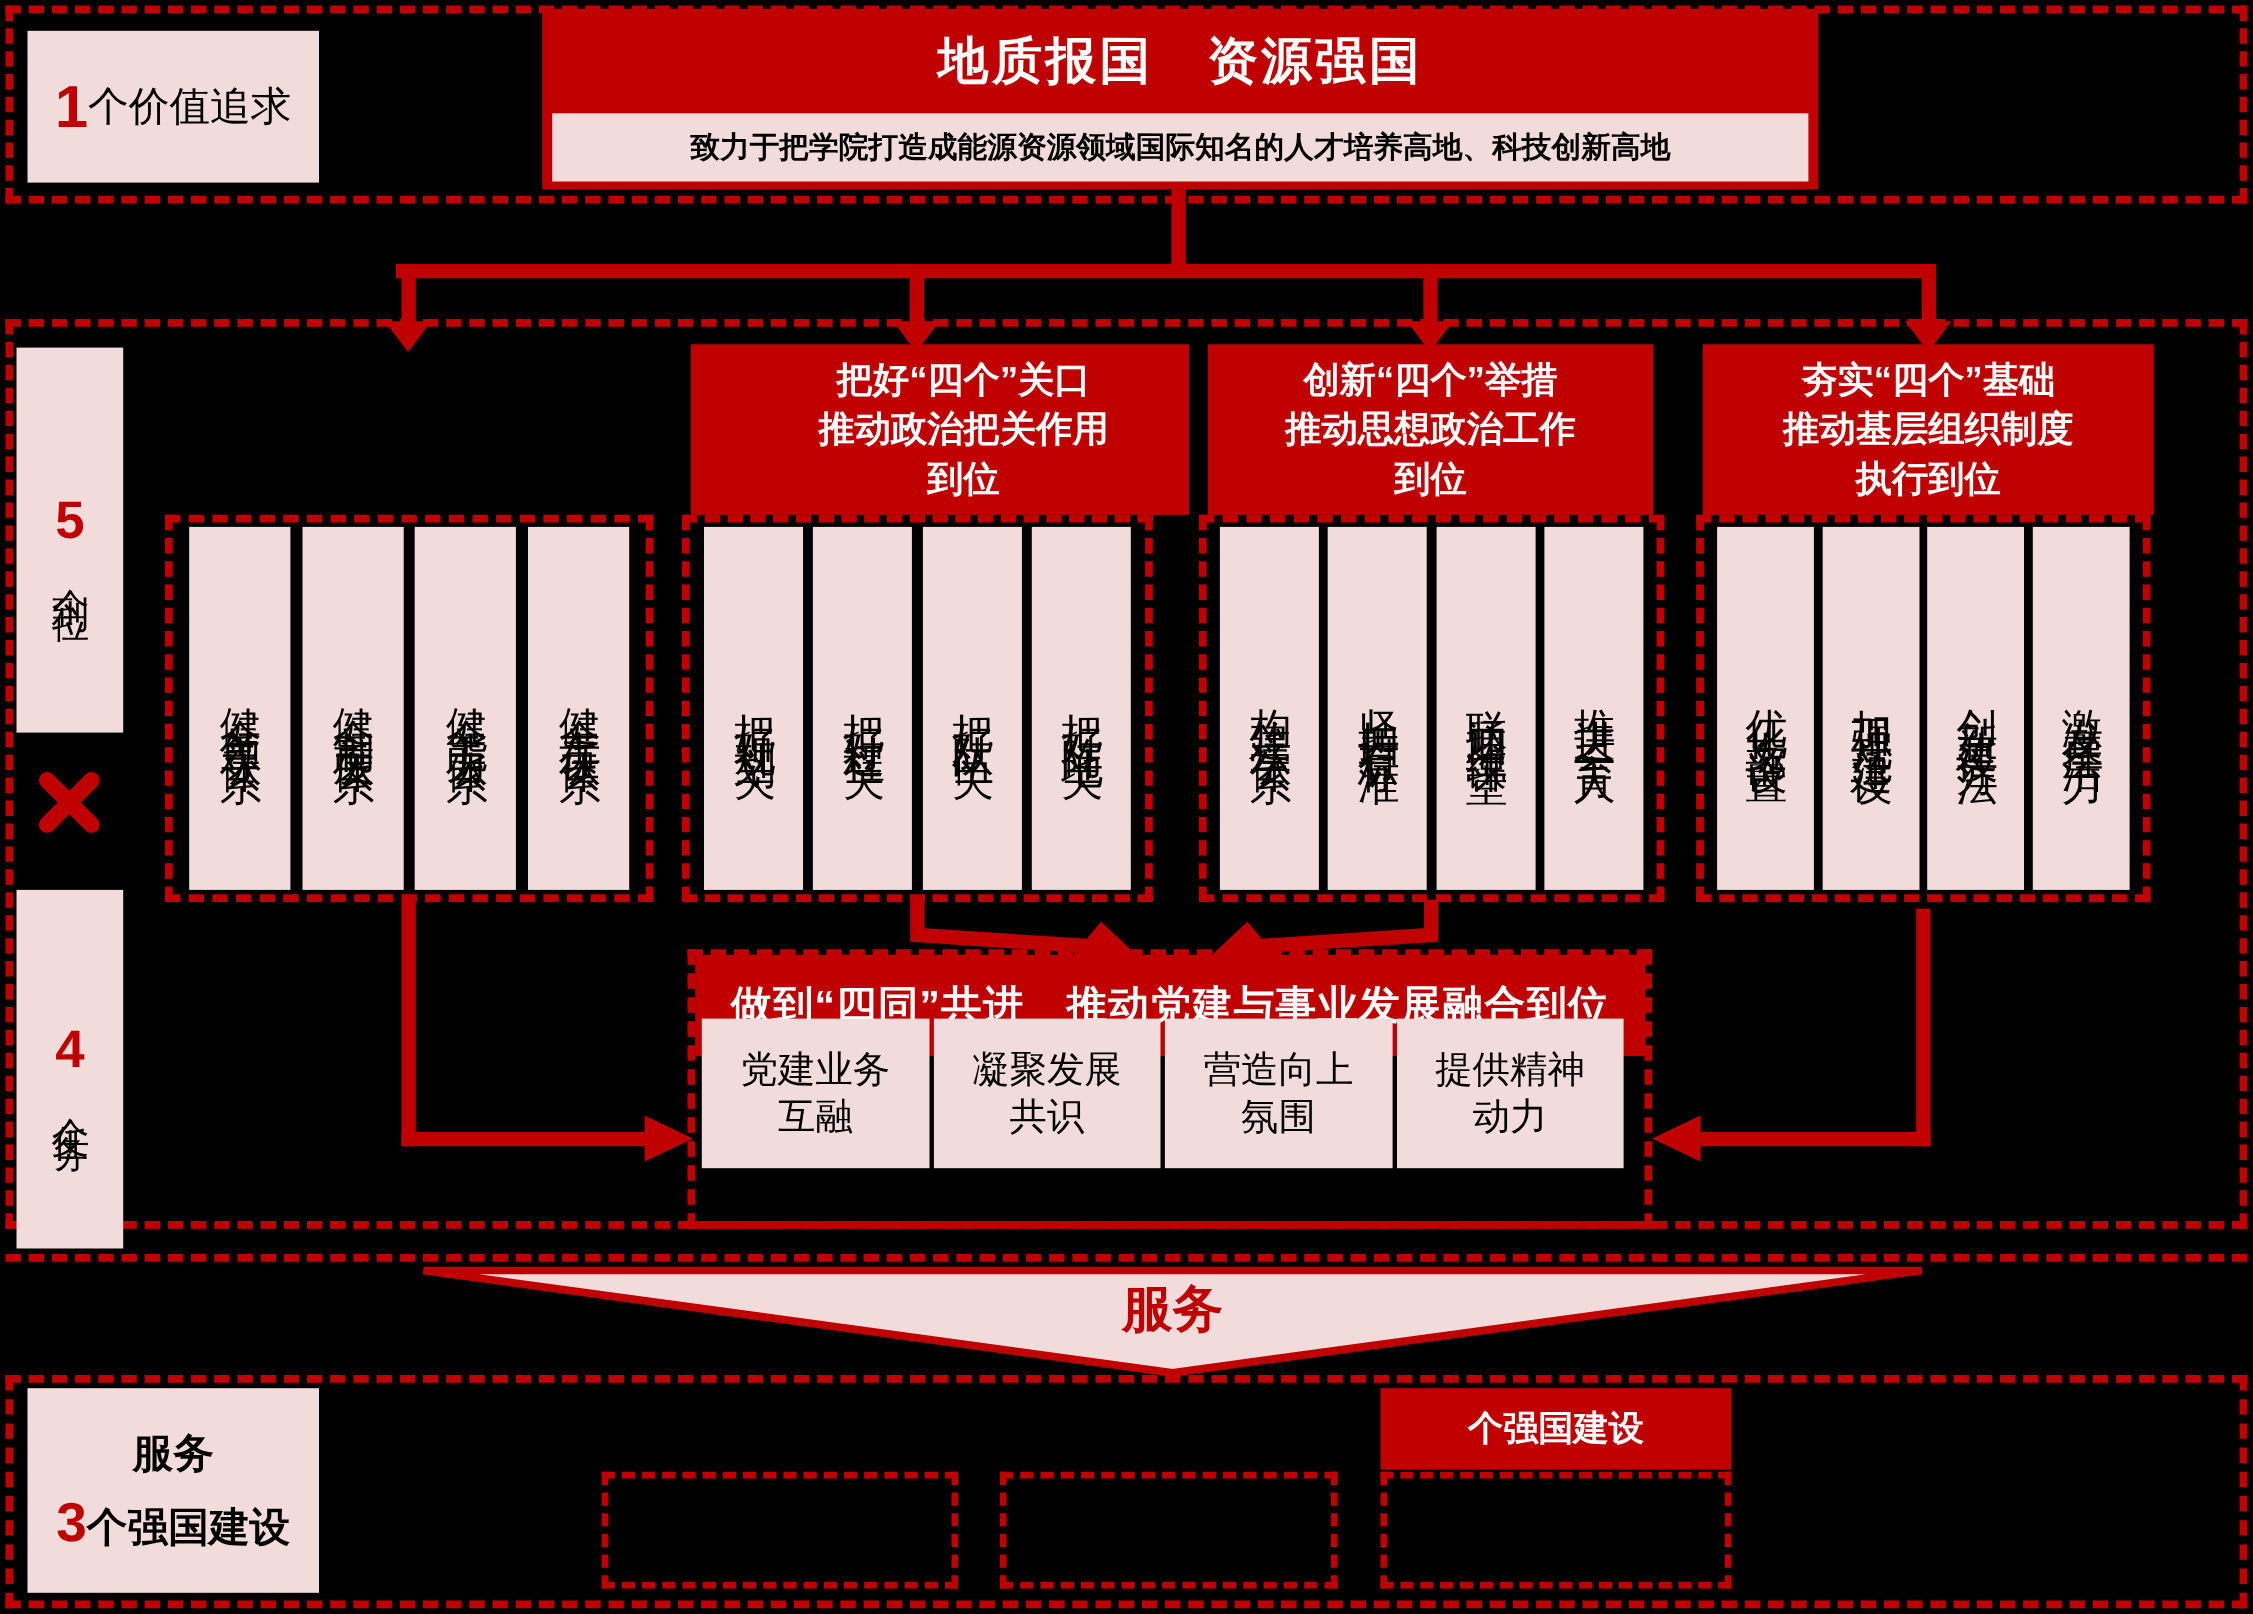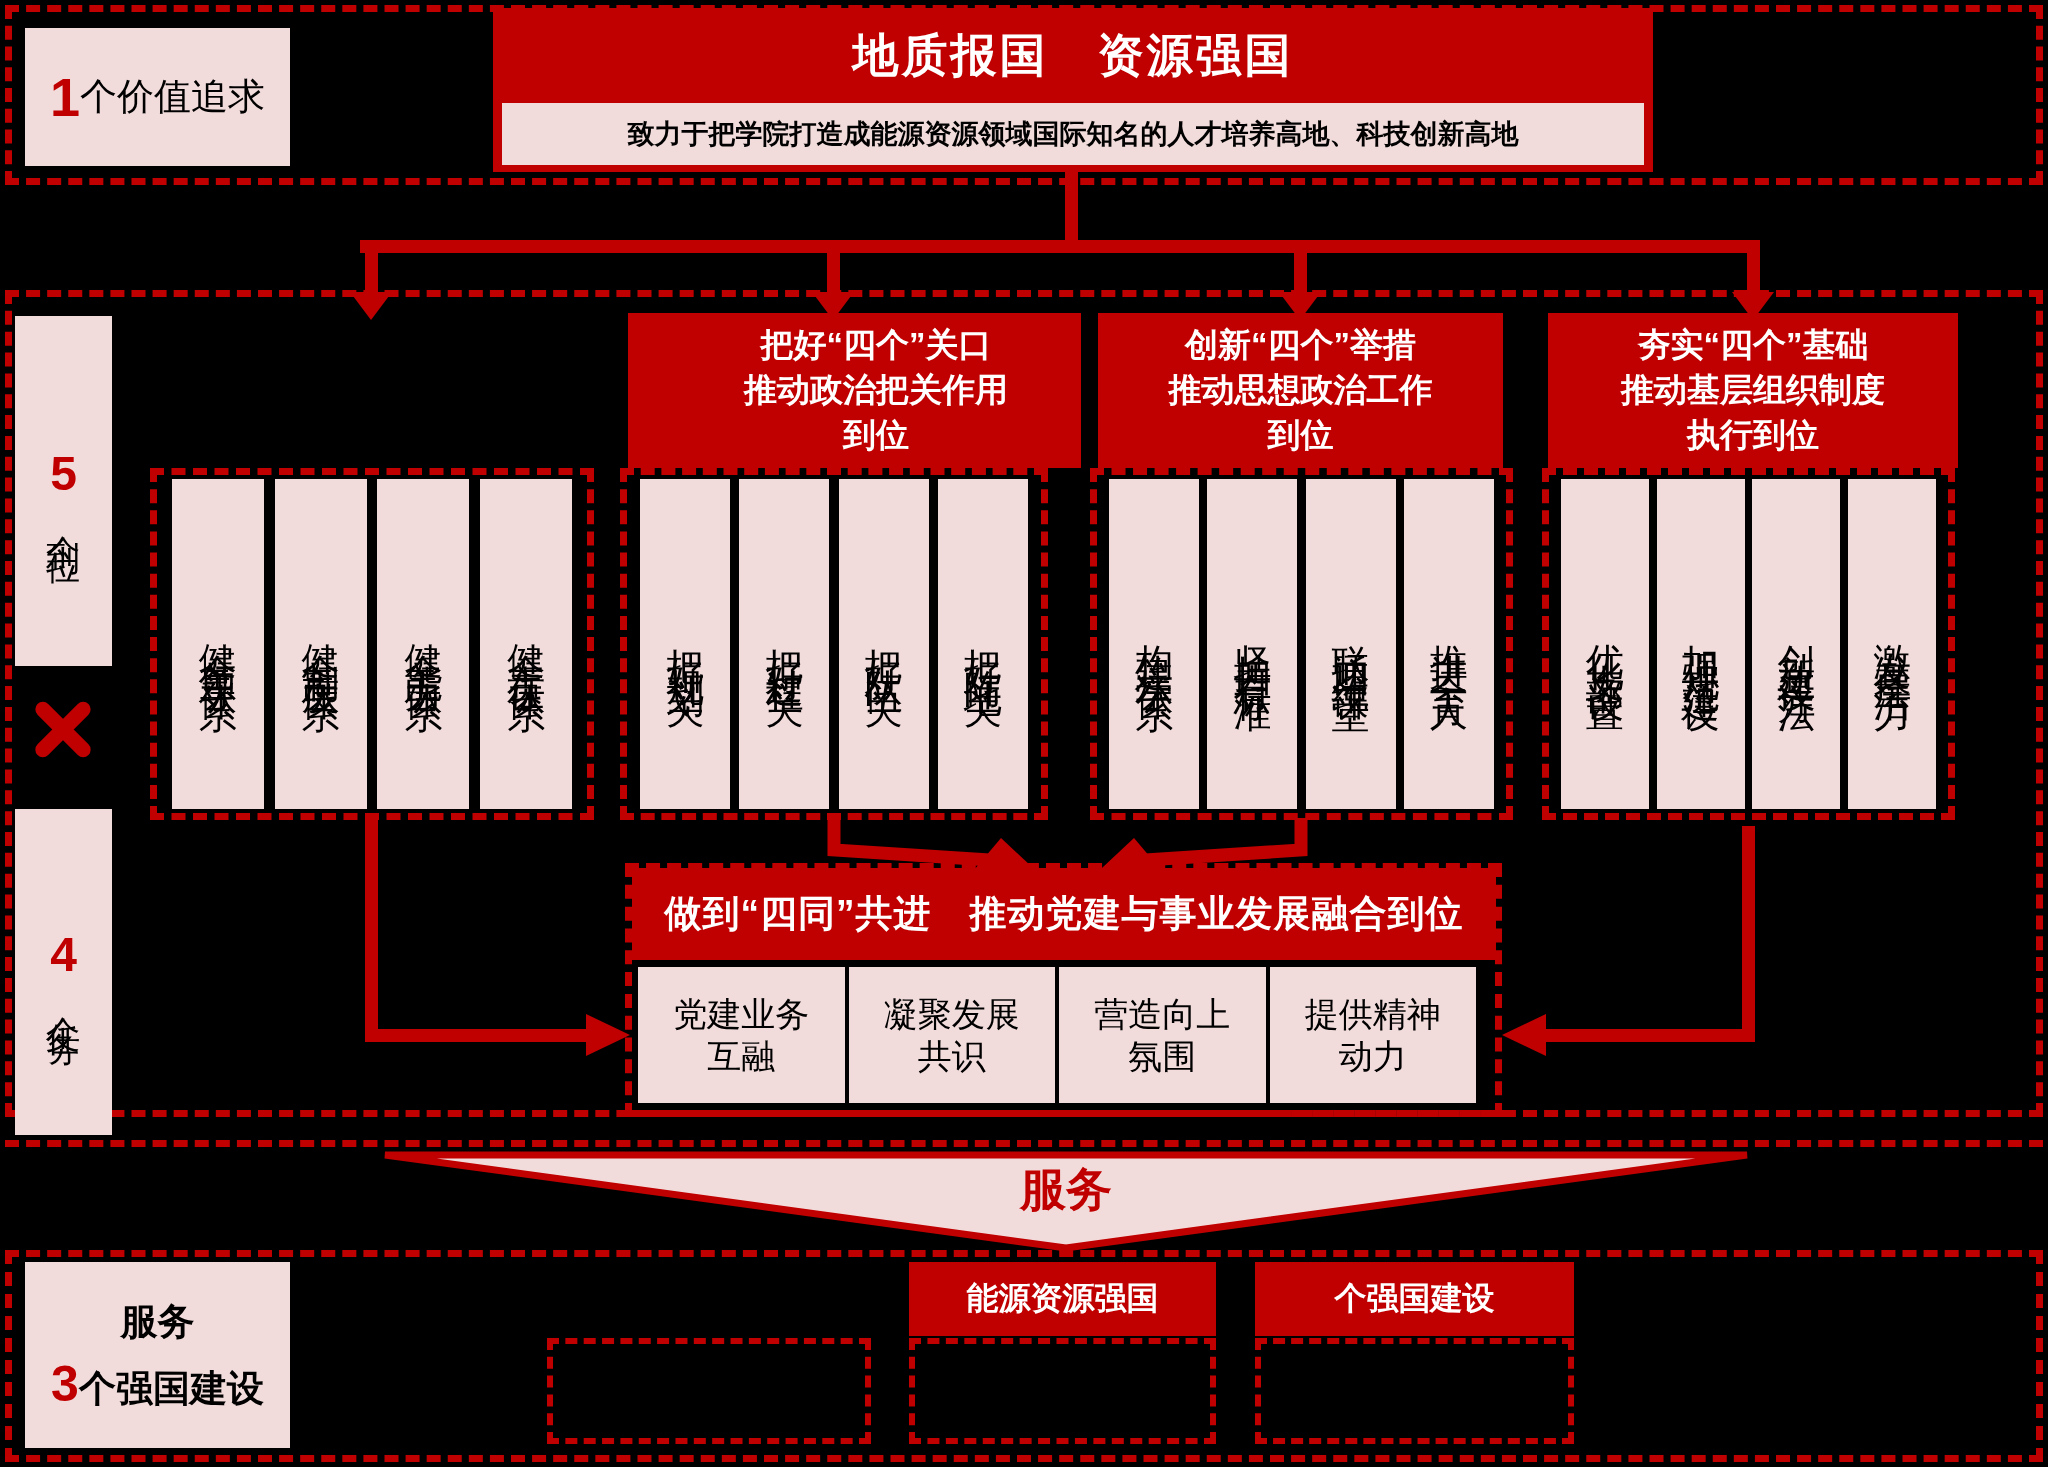--- a/index.html
+++ b/index.html
@@ -148,21 +148,21 @@
 
   <svg class="abs" width="2048" height="1467" style="left:0;top:0;pointer-events:none;" viewBox="0 0 2048 1467">
     <path d="M 834 818 L 834 850 L 1005 861" stroke="#c00000" stroke-width="13" fill="none"></path>
     <polygon points="1048,882 1001,838 974,870" fill="#c00000"></polygon>
     <path d="M 1301 818 L 1301 850 L 1130 861" stroke="#c00000" stroke-width="13" fill="none"></path>
     <polygon points="1087,882 1134,838 1161,870" fill="#c00000"></polygon>
   </svg>
 
   <div class="abs dashed" style="left:625px;top:863px;width:877px;height:254px;"></div>
   <div class="abs redbox center" style="left:632px;top:868px;width:864px;height:92px;font-size:37px;font-weight:600;letter-spacing:1px;">做到“四同”共进　推动党建与事业发展融合到位</div>
-  <div class="abs" style="left:638px;top:967px;width:838px;height:136px;display:flex;gap:4px;">
+  <div class="abs" style="left:638px;top:926px;width:838px;height:136px;display:flex;gap:4px;">
     <div class="fusion-card">党建业务
 互融</div>
     <div class="fusion-card">凝聚发展
 共识</div>
     <div class="fusion-card">营造向上
 氛围</div>
     <div class="fusion-card">提供精神
 动力</div>
   </div>
 
@@ -177,19 +177,18 @@
 
   <div class="abs pink" style="left:25px;top:1262px;width:265px;height:186px;display:flex;flex-direction:column;align-items:center;justify-content:center;gap:8px;">
     <span style="font-size:37px;font-weight:600;">服务</span>
     <span style="font-size:37px;font-weight:600;">
       <span style="color:#c00000;font-size:50px;font-weight:bold;">3</span><span>个强国建设</span>
     </span>
   </div>
 
   <div class="abs dashed" style="left:547px;top:1338px;width:324px;height:106px;border-width:6px;"></div>
 
-  <div class="abs redbox center goal-header" style="left:909px;top:1262px;width:307px;height:74px;">能源资源强国</div>
   <div class="abs dashed" style="left:909px;top:1338px;width:307px;height:106px;border-width:6px;"></div>
 
   <div class="abs redbox center goal-header" style="left:1255px;top:1262px;width:319px;height:74px;">个强国建设</div>
   <div class="abs dashed" style="left:1255px;top:1338px;width:319px;height:106px;border-width:6px;"></div>
 
 </div>
 
 </body></html>

